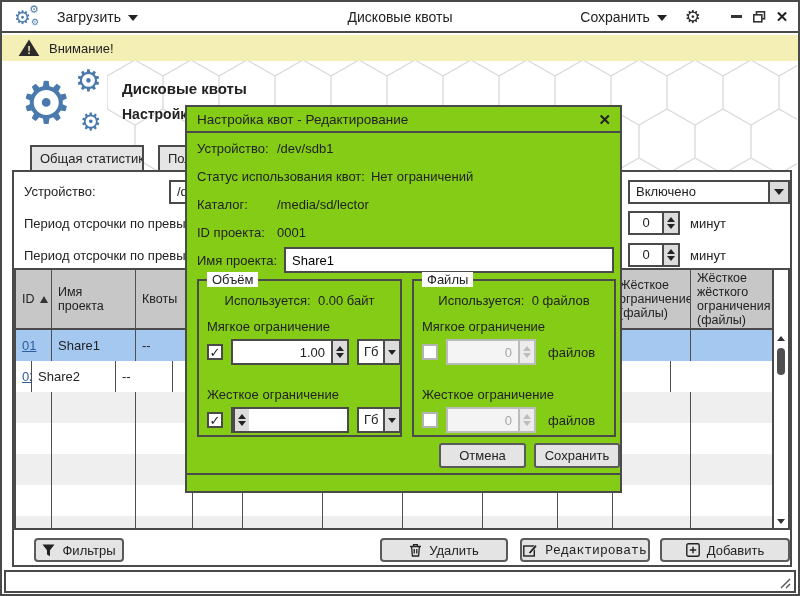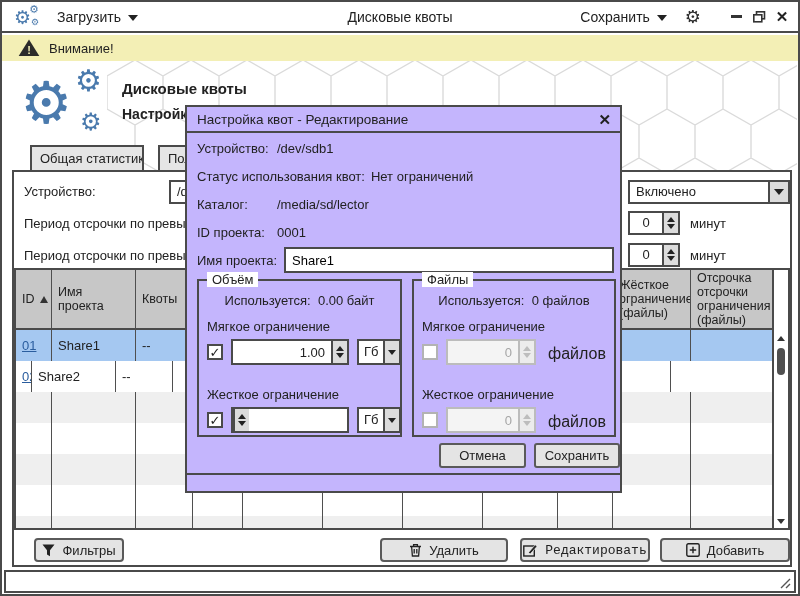--- a/index.html
+++ b/index.html
@@ -91,21 +91,21 @@
   .btn { position:absolute; height:24px; background:#e4e4e4; border:2px solid #5a5a5a; border-radius:4px;
          display:flex; align-items:center; justify-content:center; gap:7px; font-size:13px; cursor:default; }
 
   
   .statusbar { position:absolute; left:2px; top:568px; width:792px; height:23px;
                border:2px solid #4a4a4a; background:#fff; z-index:2; }
   .grip { position:absolute; right:3px; bottom:2px; }
 
   
   .dialog { position:absolute; left:183px; top:103px; width:437px; height:388px;
-            background:#c4b5fd; border:2px solid #4a4a4a; z-index:10; }
+            background:#84cc16; border:2px solid #4a4a4a; z-index:10; }
   .dlg-titlebar { position:relative; height:26px; border-bottom:2px solid #4a4a4a; }
   .dlg-title { position:absolute; left:10px; top:5px; font-size:13.5px; }
   .dlg-close { position:absolute; right:9px; top:4px; font-size:15px; font-weight:bold; }
   .ir { position:absolute; left:10px; display:flex; font-size:13px; white-space:nowrap; }
   .il { display:inline-block; }
   .w74 { width:74px; }
   .iv { margin-left:6px; }
   .name-input { position:absolute; left:97px; top:140px; width:330px; height:26px;
                 border:2px solid #4a4a4a; font-family:"Liberation Sans", sans-serif;
                 font-size:13px; padding:0 6px; background:#fff; }
@@ -125,21 +125,21 @@
                   font-family:"Liberation Sans", sans-serif; font-size:13px; background:transparent; color:#222; }
   .numbox .spinbtn { border-left:2px solid #4a4a4a; }
   .numbox.dis { border-color:#bcbcbc; background:#f4f4f4; }
   .numbox.dis input { color:#a6a6a6; }
   .numbox.dis .spinbtn { border-left:2px solid #bcbcbc; background:#ececec; }
   .numbox.dis .t-up { border-bottom-color:#bdbdbd; }
   .numbox.dis .t-dn { border-top-color:#bdbdbd; }
   .unitdd { position:absolute; top:0; height:26px; border:2px solid #4a4a4a; background:#fff; display:flex; }
   .unitdd .ut { flex:1; padding:3px 0 0 5px; font-size:13px; }
   .unitdd .ddbtn { width:16px; }
-  .unitlbl { position:absolute; top:6px; font-size:16px; }
+  .unitlbl { position:absolute; top:6px; font-size:13px; }
   .dlg-btn { position:absolute; top:336px; height:25px; background:#e4e4e4; border:2px solid #5a5a5a;
              border-radius:3px; display:flex; align-items:center; justify-content:center; font-size:13px; }
   .dlg-sep { position:absolute; left:0; right:0; top:366px; border-top:2px solid #4a4a4a; }
   svg { display:block; }
 </style>
 </head>
 <body>
 
 <div id="window">
 
@@ -266,21 +266,21 @@
           <div class="th" style="width: 75px;">
             <span></span>
           </div>
           <div class="th" style="width: 55px;">
             <span></span>
           </div>
           <div class="th" style="width: 78px;">
             <span>Жёсткое ограничение (файлы)</span>
           </div>
           <div class="th" style="width: auto; flex: 1 1 0%;">
-            <span>Отсрочка отсрочки ограничения (файлы)</span>
+            <span>Жёсткое жёсткого ограничения (файлы)</span>
           </div>
         </div>
       <div class="trows" id="trows">
           <div class="tr sel">
             <div class="td" style="width: 36px;"><span class="idlink">01</span></div>
             <div class="td" style="width: 84px;">Share1</div>
             <div class="td" style="width: 57px;">--</div>
             <div class="td" style="width: 50px;"></div>
             <div class="td" style="width: 80px;"></div>
             <div class="td" style="width: 80px;"></div>

